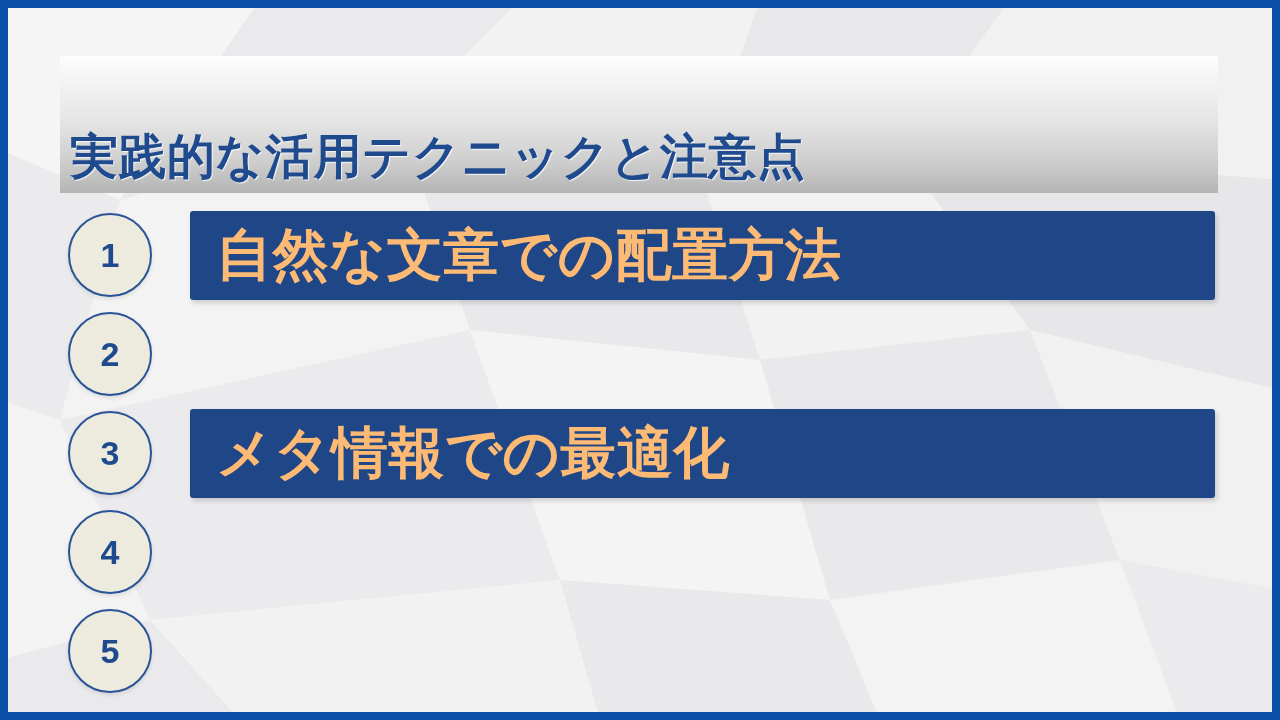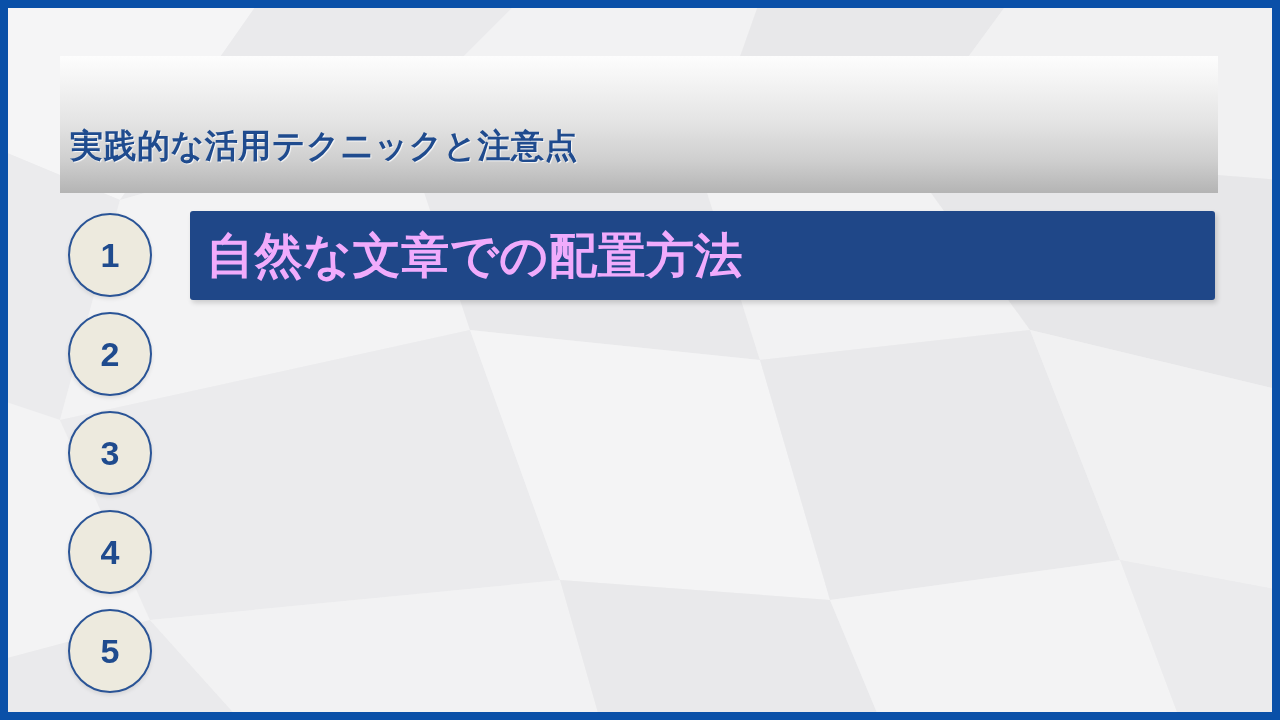--- a/index.html
+++ b/index.html
@@ -59,21 +59,21 @@
     z-index: 10;
   }
   .title-text {
     position: absolute;
     left: 70px;
     top: 56px;
     width: 1140px;
     height: 137px;
     display: flex;
     align-items: center;
-    font-size: 33px;
+    font-size: 48px;
     font-weight: bold;
     color: #1f4b8e;
     letter-spacing: 0.5px;
     text-shadow: 1px 1px 1px rgba(255,255,255,0.85);
     z-index: 11;
     white-space: nowrap;
   }
 
   
   .list {
@@ -112,24 +112,24 @@
     top: 0;
     width: 1025px;
     height: 89px;
     background: #1f4788;
     border-radius: 3px;
     box-shadow: 2px 3px 5px rgba(0,0,0,0.16);
     display: flex;
     align-items: center;
   }
   .bar-label {
-    color: #f0abfc;
-    font-size: 48px;
+    color: #fdba74;
+    font-size: 56px;
     font-weight: bold;
-    padding-left: 16px;
+    padding-left: 26px;
     letter-spacing: 0.5px;
     white-space: nowrap;
   }
 </style>
 </head>
 <body>
 
 <div id="slide">
 
   <div class="bg-base"></div>
@@ -168,20 +168,23 @@
         <span class="bar-label">自然な文章での配置方法</span>
       </div>
     </div>
 
     <div class="row">
       <div class="num-circle">2</div>
     </div>
 
     <div class="row">
       <div class="num-circle">3</div>
+      <div class="bar">
+        <span class="bar-label">メタ情報での最適化</span>
+      </div>
     </div>
 
     <div class="row">
       <div class="num-circle">4</div>
     </div>
 
     <div class="row">
       <div class="num-circle">5</div>
     </div>
 

